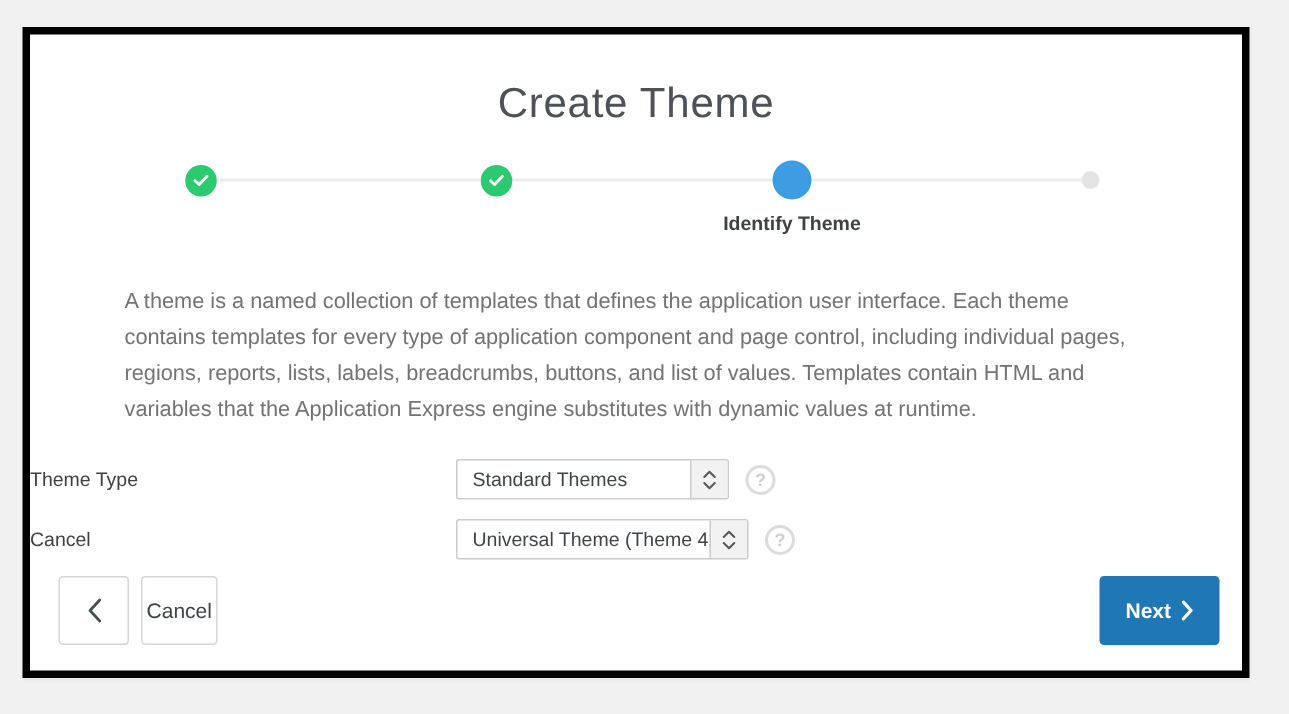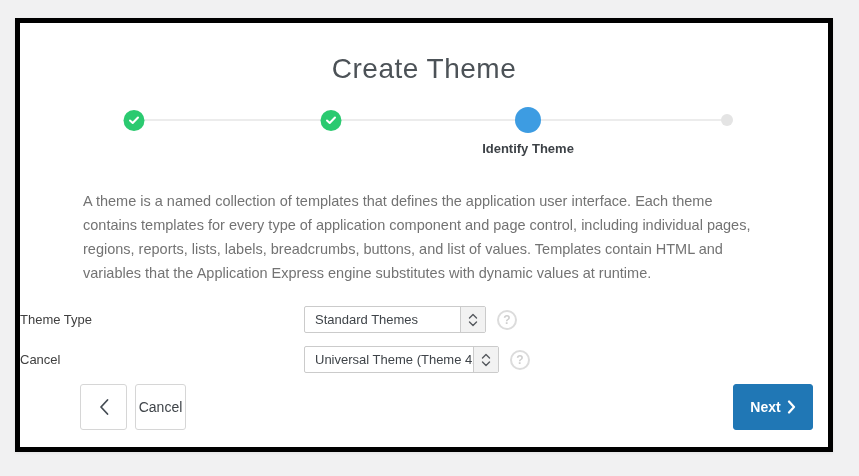--- a/index.html
+++ b/index.html
@@ -126,21 +126,20 @@
     border-radius: 3px;
     background: #ffffff;
     font-family: "Liberation Sans", sans-serif;
     font-size: 14px;
     color: #3f4warm9;
     color: #3f4449;
     cursor: pointer;
     display: inline-flex;
     align-items: center;
     justify-content: center;
-    margin-left: 41px;
   }
   .btn-back { width: 47px; }
   .btn-cancel { width: 51px; margin-left: 8px; }
   .btn-next {
     margin-left: auto;
     width: 80px;
     background: var(--primary-button, #2077b5);
     border: 1px solid var(--primary-button, #2077b5);
     color: #ffffff;
     font-weight: bold;

